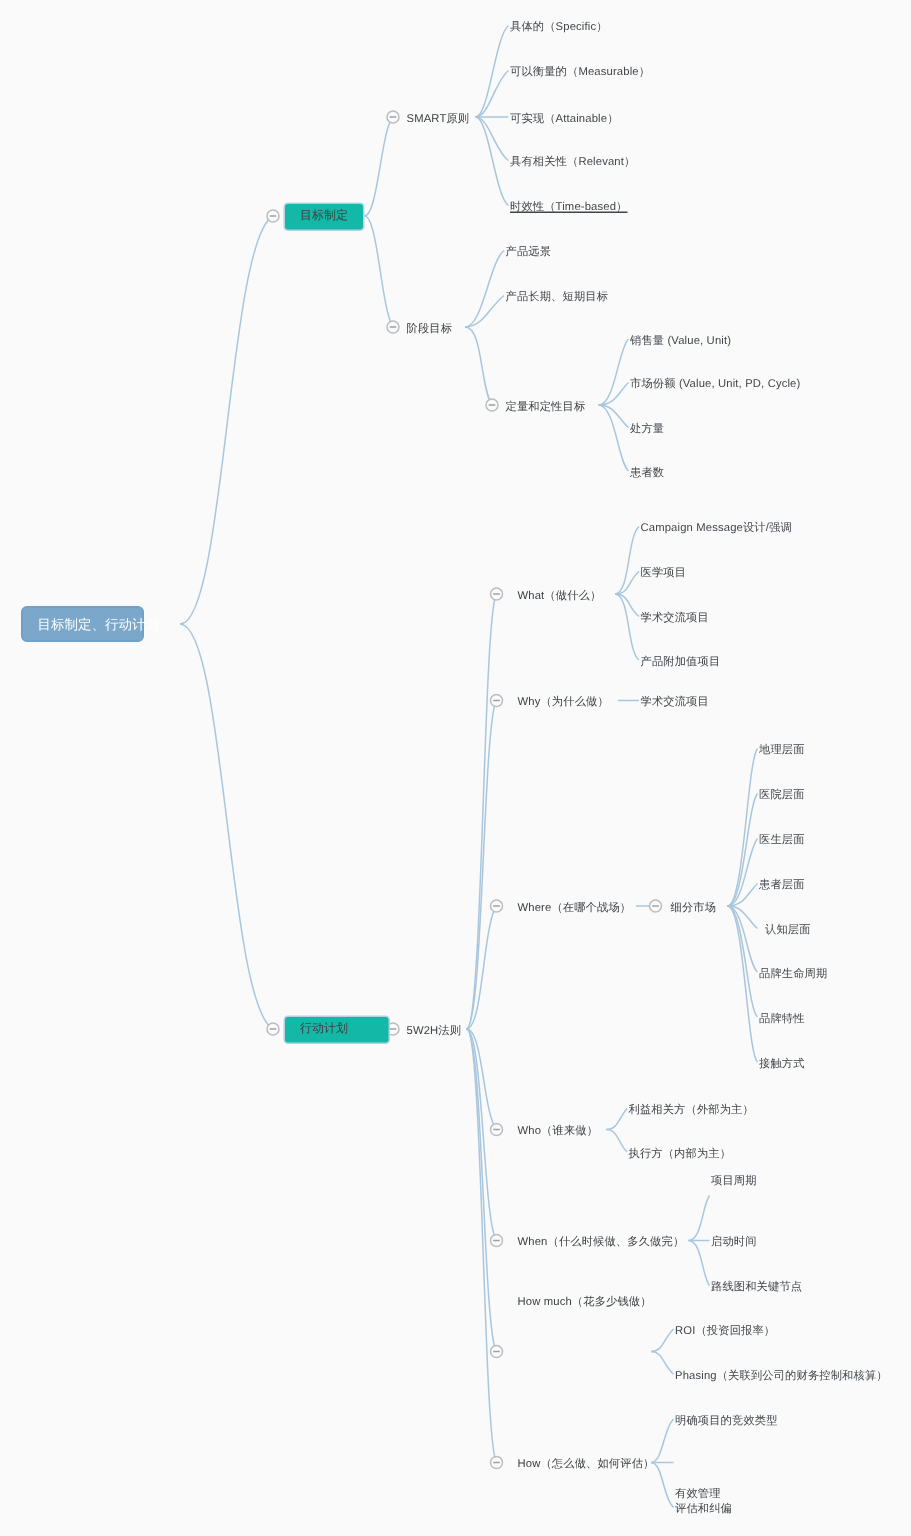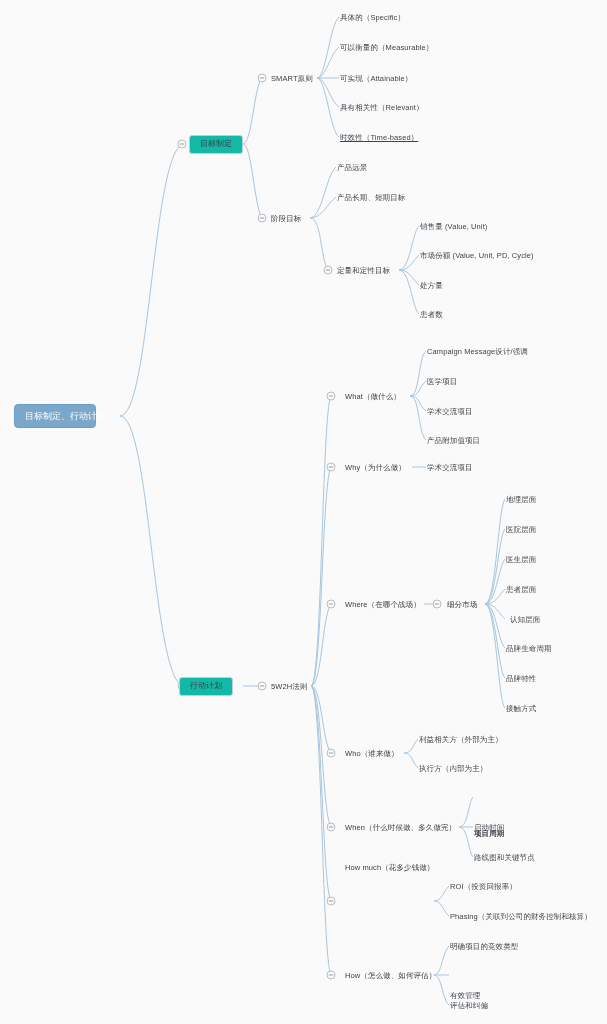--- a/index.html
+++ b/index.html
@@ -175,21 +175,21 @@
         <line class="toggle-minus" x1="328.8" y1="901" x2="333.2" y2="901"></line>
       </g>
       <g>
         <circle class="toggle-circle" cx="331" cy="975" r="4"></circle>
         <line class="toggle-minus" x1="328.8" y1="975" x2="333.2" y2="975"></line>
       </g>
     </svg>
   <div id="node-layer">
       <div class="root-node" style="left: 14px; top: 404px; width: 82px; height: 24px; line-height: 11px;">目标制定、行动计划</div>
       <div class="branch-node" style="left: 189px; top: 135px; width: 54px; height: 19px; line-height: 8px;">目标制定</div>
-      <div class="branch-node" style="left: 179px; top: 677px; width: 54px; height: 19px; line-height: 8px;">行动计划</div>
+      <div class="branch-node" style="left: 189px; top: 677px; width: 71px; height: 19px; line-height: 8px;">行动计划</div>
       <div class="node-label" style="left: 271px; top: 72.5px;">SMART原则</div>
       <div class="node-label leaf" style="left: 340px; top: 11.5px;">具体的（Specific）</div>
       <div class="node-label leaf" style="left: 340px; top: 41.5px;">可以衡量的（Measurable）</div>
       <div class="node-label leaf" style="left: 340px; top: 72.5px;">可实现（Attainable）</div>
       <div class="node-label leaf" style="left: 340px; top: 101.5px;">具有相关性（Relevant）</div>
       <div class="node-label leaf" style="left: 340px; top: 131.5px; text-decoration: underline;">时效性（Time-based）</div>
       <div class="node-label" style="left: 271px; top: 212.5px;">阶段目标</div>
       <div class="node-label leaf" style="left: 337px; top: 161.5px;">产品远景</div>
       <div class="node-label leaf" style="left: 337px; top: 191.5px;">产品长期、短期目标</div>
       <div class="node-label" style="left: 337px; top: 264.5px;">定量和定性目标</div>
@@ -212,21 +212,21 @@
       <div class="node-label leaf" style="left: 506px; top: 553.5px;">医生层面</div>
       <div class="node-label leaf" style="left: 506px; top: 583.5px;">患者层面</div>
       <div class="node-label leaf" style="left: 510px; top: 613.5px;">认知层面</div>
       <div class="node-label leaf" style="left: 506px; top: 642.5px;">品牌生命周期</div>
       <div class="node-label leaf" style="left: 506px; top: 672.5px;">品牌特性</div>
       <div class="node-label leaf" style="left: 506px; top: 702.5px;">接触方式</div>
       <div class="node-label" style="left: 345px; top: 747.5px;">Who（谁来做）</div>
       <div class="node-label leaf" style="left: 419px; top: 733.5px;">利益相关方（外部为主）</div>
       <div class="node-label leaf" style="left: 419px; top: 762.5px;">执行方（内部为主）</div>
       <div class="node-label" style="left: 345px; top: 821.5px;">When（什么时候做、多久做完）</div>
-      <div class="node-label leaf" style="left: 474px; top: 828px; font-weight: bold;">项目周期</div>
+      <div class="node-label leaf" style="left: 474px; top: 781px;">项目周期</div>
       <div class="node-label leaf" style="left: 474px; top: 821.5px;">启动时间</div>
       <div class="node-label leaf" style="left: 474px; top: 851.5px;">路线图和关键节点</div>
       <div class="node-label" style="left: 345px; top: 862px;">How much（花多少钱做）</div>
       <div class="node-label leaf" style="left: 450px; top: 880.5px;">ROI（投资回报率）</div>
       <div class="node-label leaf" style="left: 450px; top: 910.5px;">Phasing（关联到公司的财务控制和核算）</div>
       <div class="node-label" style="left: 345px; top: 969.5px;">How（怎么做、如何评估）</div>
       <div class="node-label leaf" style="left: 450px; top: 940.5px;">明确项目的竞效类型</div>
       <div class="node-label leaf" style="left: 450px; top: 969.5px; margin-top: 20px;">有效管理</div>
       <div class="node-label leaf" style="left: 450px; top: 999.5px;">评估和纠偏</div>
     </div>

